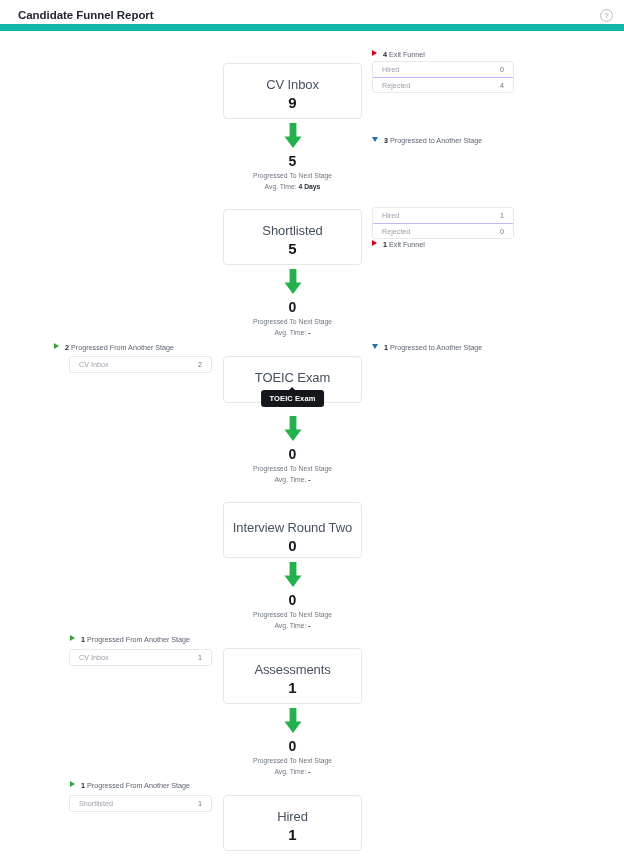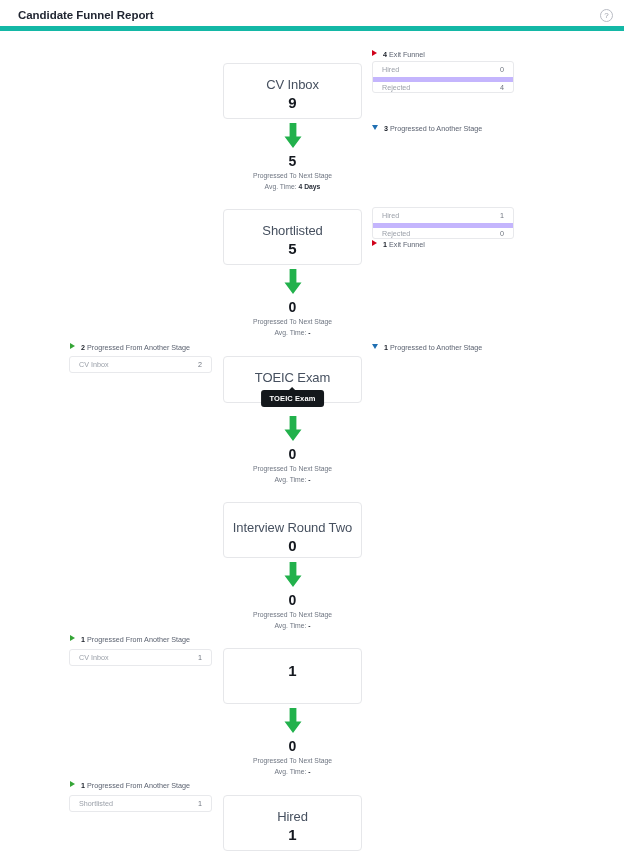--- a/index.html
+++ b/index.html
@@ -11,21 +11,21 @@
     background: #ffffff;
     font-family: "Liberation Sans", sans-serif;
     -webkit-font-smoothing: antialiased;
   }
 
   
   .app-header {
     position: absolute;
     left: 0; top: 0;
     width: 624px; height: 31px;
-    border-bottom: 5px solid #14b8a6;
+    border-bottom: 7px solid #14b8a6;
     background: #fff;
   }
   .app-title {
     position: absolute;
     left: 18px; top: 9px;
     font-size: 11.5px;
     font-weight: bold;
     color: #1f2430;
     letter-spacing: -0.05px;
   }
@@ -145,21 +145,21 @@
   }
   .kv-row {
     display: flex;
     justify-content: space-between;
     align-items: center;
     padding: 0 9px;
     height: 15px;
     font-size: 7.2px;
     color: #9ba0a9;
   }
-  .kv-row + .kv-row { border-top: 5px solid #c4b5fd; }
+  .kv-row + .kv-row { border-top: 1px solid #c4b5fd; }
   .kv-val { color: #6e747f; }
 
   
   .tri-right-red {
     width: 0; height: 0;
     border-top: 3.2px solid transparent;
     border-bottom: 3.2px solid transparent;
     border-left: 5px solid #d0021b;
   }
   .tri-right-green {
@@ -210,21 +210,21 @@
   <div class="kv-box" style="left:372px;top:30px;width:142px;">
     <div class="kv-row">
       <span>Hired</span>
       <span class="kv-val">0</span>
     </div>
     <div class="kv-row">
       <span>Rejected</span>
       <span class="kv-val">4</span>
     </div>
   </div>
-  <div class="side-head" style="left:372px;top:93px;">
+  <div class="side-head" style="left:372px;top:105px;">
     <span class="tri tri-down-blue"></span>
     <b>3</b>
     <span>Progressed to Another Stage</span>
   </div>
 
   <div class="stage-card" style="top:178px;height:56px;padding-top:12px;">
     <div class="stage-name">Shortlisted</div>
     <div class="stage-count">5</div>
   </div>
 
@@ -271,21 +271,21 @@
       <path d="M7.6 0 h6.8 v13.4 h5.1 L11 25 2.5 13.4 h5.1 Z" fill="#22b14c"></path>
     </svg>
     <div class="prog-count">0</div>
     <div class="prog-label">Progressed To Next Stage</div>
     <div class="avg-time">
       <span>Avg. Time:</span>
       <b>-</b>
     </div>
   </div>
 
-  <div class="side-head" style="left:70px;top:312px;">
+  <div class="side-head" style="left:54px;top:312px;">
     <span class="tri tri-right-green"></span>
     <b>2</b>
     <span>Progressed From Another Stage</span>
   </div>
   <div class="kv-box" style="left:69px;top:325px;width:143px;">
     <div class="kv-row">
       <span>CV Inbox</span>
       <span class="kv-val">2</span>
     </div>
   </div>
@@ -301,20 +301,21 @@
     </svg>
     <div class="prog-count">0</div>
     <div class="prog-label">Progressed To Next Stage</div>
     <div class="avg-time">
       <span>Avg. Time:</span>
       <b>-</b>
     </div>
   </div>
 
   <div class="stage-card" style="top:617px;height:56px;padding-top:12px;">
+    <div class="stage-name">Assessments</div>
     <div class="stage-count">1</div>
   </div>
 
   <div class="connector" style="top:677px;">
     <svg class="arrow-down" width="22" height="26" viewBox="0 0 22 26">
       <path d="M7.6 0 h6.8 v13.4 h5.1 L11 25 2.5 13.4 h5.1 Z" fill="#22b14c"></path>
     </svg>
     <div class="prog-count">0</div>
     <div class="prog-label">Progressed To Next Stage</div>
     <div class="avg-time">

